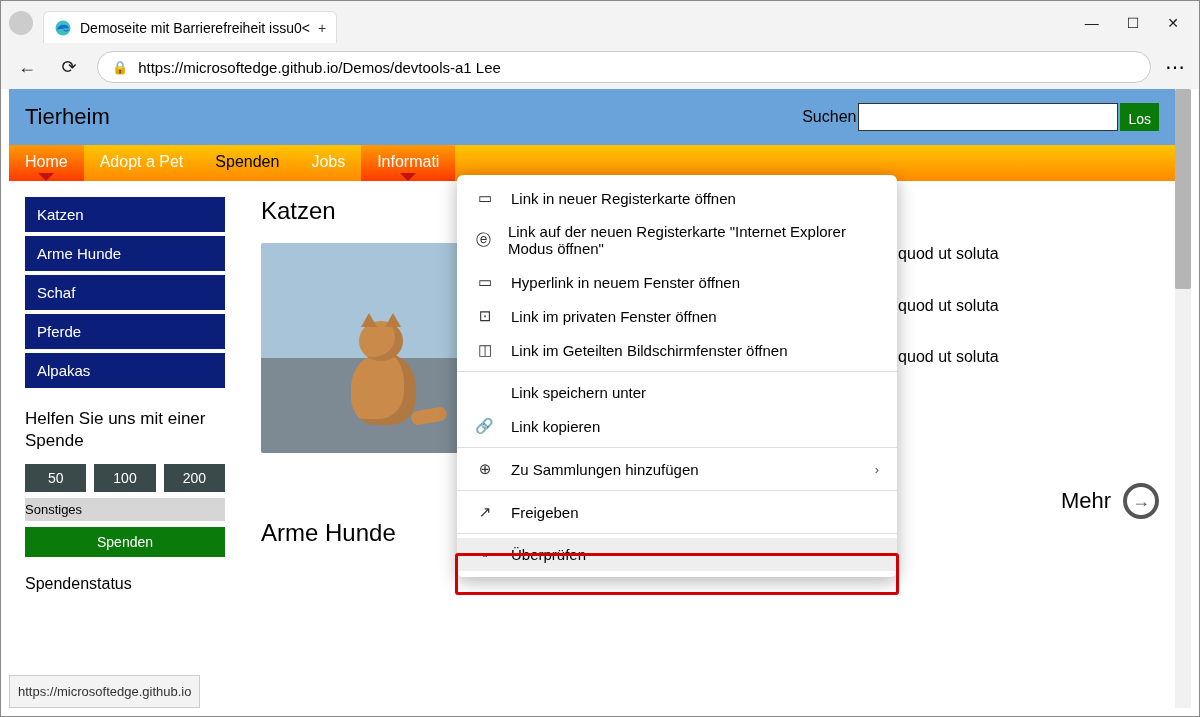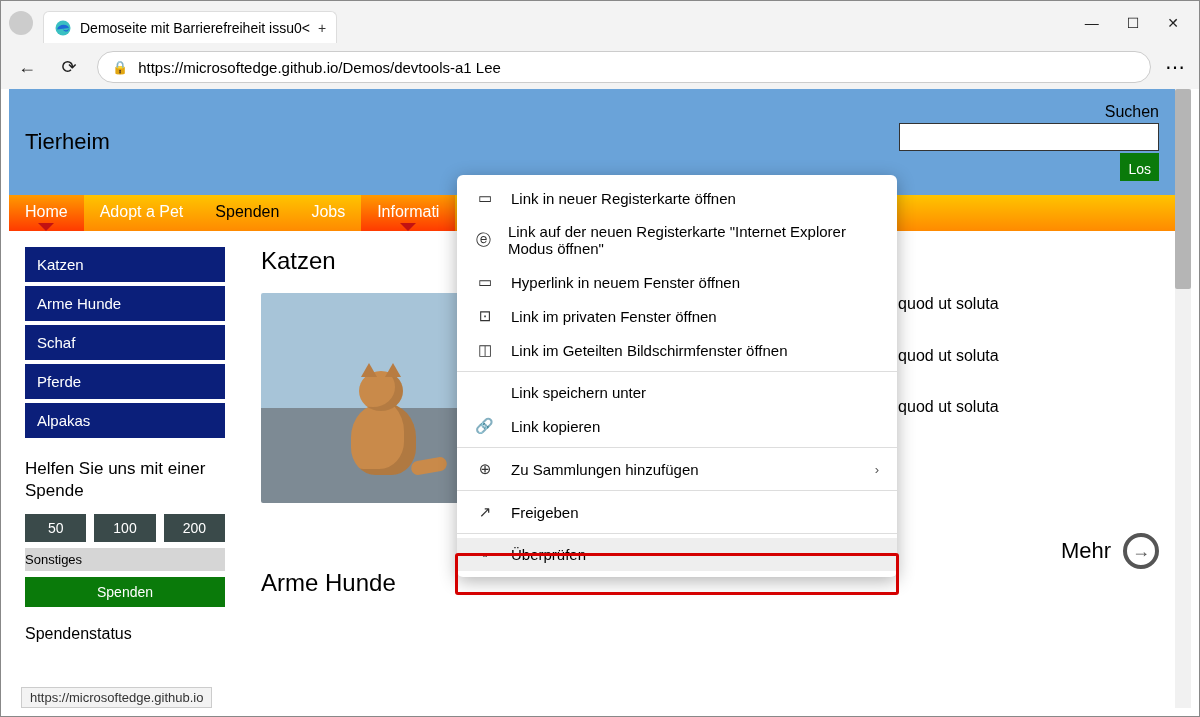--- a/index.html
+++ b/index.html
@@ -16,21 +16,21 @@
 .toolbar .iconbtn { width: 28px; height: 28px; display: flex; align-items: center; justify-content: center; font-size: 18px; cursor: pointer; color: #222; }
 .addrbar { flex: 1; height: 32px; background: #fff; border: 1px solid #ccc; border-radius: 16px; display: flex; align-items: center; padding: 0 14px; gap: 10px; font-size: 15px; }
 .addrbar .lock { font-size: 13px; color: #666; }
 .more { font-size: 20px; letter-spacing: 2px; cursor: pointer; }
 .viewport { position: absolute; top: 88px; left: 8px; right: 8px; bottom: 8px; background: #fff; overflow: hidden; }
 .scrollbar { position: absolute; right: 0; top: 0; width: 16px; height: 100%; background: #f1f1f1; }
 .scrollbar .thumb { position: absolute; top: 0; width: 16px; height: 200px; background: #b5b5b5; border-radius: 2px; }
 .page { position: absolute; left: 0; top: 0; right: 16px; bottom: 0; }
 .siteheader { background: #6aa3d9; padding: 14px 16px; display: flex; align-items: center; }
 .siteheader h1 { font-size: 22px; font-weight: 400; color: #000; }
-.siteheader .search { margin-left: auto; display: flex; align-items: flex-end; gap: 2px; flex-direction: column; }
+.siteheader .search { margin-left: auto; display: flex; align-items: center; gap: 2px; }
 .siteheader .search label { font-size: 16px; }
 .siteheader .search input { width: 260px; height: 28px; border: 1px solid #333; background: #fff; padding: 0 6px; }
 .siteheader .search button { background: #0a7a0a; color: #fff; border: none; height: 28px; padding: 8px 8px; font-size: 14px; cursor: pointer; }
 .nav { background: linear-gradient(to bottom, #ffc400, #ff8a00); height: 36px; display: flex; }
 .navitem { padding: 8px 16px; color: #fff; font-size: 16px; cursor: pointer; position: relative; }
 .navitem.active { background: linear-gradient(to bottom, #ff9a00, #ff3a00); }
 .navitem.active::after { content: ""; position: absolute; bottom: -8px; left: 50%; transform: translateX(-50%); border: 8px solid transparent; border-top-color: #c21212; }
 .navitem.dark { color: #000; }
 .content { display: flex; padding: 16px; gap: 36px; }
 .sidebar { width: 200px; flex-shrink: 0; }
@@ -49,21 +49,21 @@
 .cat-body { position: absolute; left: 90px; bottom: 28px; width: 65px; height: 72px; background: #c98a4a; border-radius: 48% 48% 38% 38%; box-shadow: inset -12px -6px 0 rgba(0,0,0,0.12); }
 .cat-head { position: absolute; left: 98px; bottom: 92px; width: 44px; height: 40px; background: #c98a4a; border-radius: 50%; box-shadow: inset -8px -4px 0 rgba(0,0,0,0.1); }
 .cat-ear1 { position: absolute; left: 100px; bottom: 126px; width: 0; height: 0; border-left: 8px solid transparent; border-right: 8px solid transparent; border-bottom: 14px solid #b87c42; }
 .cat-ear2 { position: absolute; left: 124px; bottom: 126px; width: 0; height: 0; border-left: 8px solid transparent; border-right: 8px solid transparent; border-bottom: 14px solid #b87c42; }
 .cat-tail { position: absolute; left: 150px; bottom: 30px; width: 36px; height: 14px; background: #c98a4a; border-radius: 8px; transform: rotate(-10deg); }
 .catcol { flex: 1; display: flex; flex-direction: column; gap: 30px; }
 .cattext p { font-size: 16px; line-height: 1.35; color: #000; }
 .morelink { display: flex; align-items: center; justify-content: flex-end; gap: 12px; margin-top: 10px; }
 .morelink a { font-size: 22px; color: #000; text-decoration: none; }
 .morelink .circ { width: 36px; height: 36px; border: 4px solid #555; border-radius: 50%; display: flex; align-items: center; justify-content: center; font-size: 18px; color: #555; }
-.statusbar { position: absolute; left: 12px; bottom: 0; background: #f3f3f3; border: 1px solid #ccc; padding: 2px 8px; font-size: 13px; color: #333; }
+.statusbar { position: absolute; left: 0; bottom: 0; background: #f3f3f3; border: 1px solid #ccc; padding: 8px 8px; font-size: 13px; color: #333; }
 
 .ctxmenu { position: absolute; left: 456px; top: 174px; width: 440px; background: #fff; box-shadow: 0 4px 18px rgba(0,0,0,0.3); border-radius: 6px; padding: 6px 0; z-index: 100; }
 .ctxitem { display: flex; align-items: center; padding: 8px 18px; font-size: 15px; cursor: pointer; gap: 16px; position: relative; }
 .ctxitem .cicon { width: 20px; display: flex; justify-content: center; font-size: 15px; color: #333; }
 .ctxitem .chev { margin-left: auto; font-size: 13px; color: #555; }
 .ctxsep { height: 1px; background: #ddd; margin: 4px 0; }
 .ctxitem.hover { background: #eee; }
 .ctxhl { position: absolute; left: 454px; top: 552px; width: 444px; height: 42px; border: 3px solid #d40000; border-radius: 3px; z-index: 101; pointer-events: none; }
 </style>
 </head>

